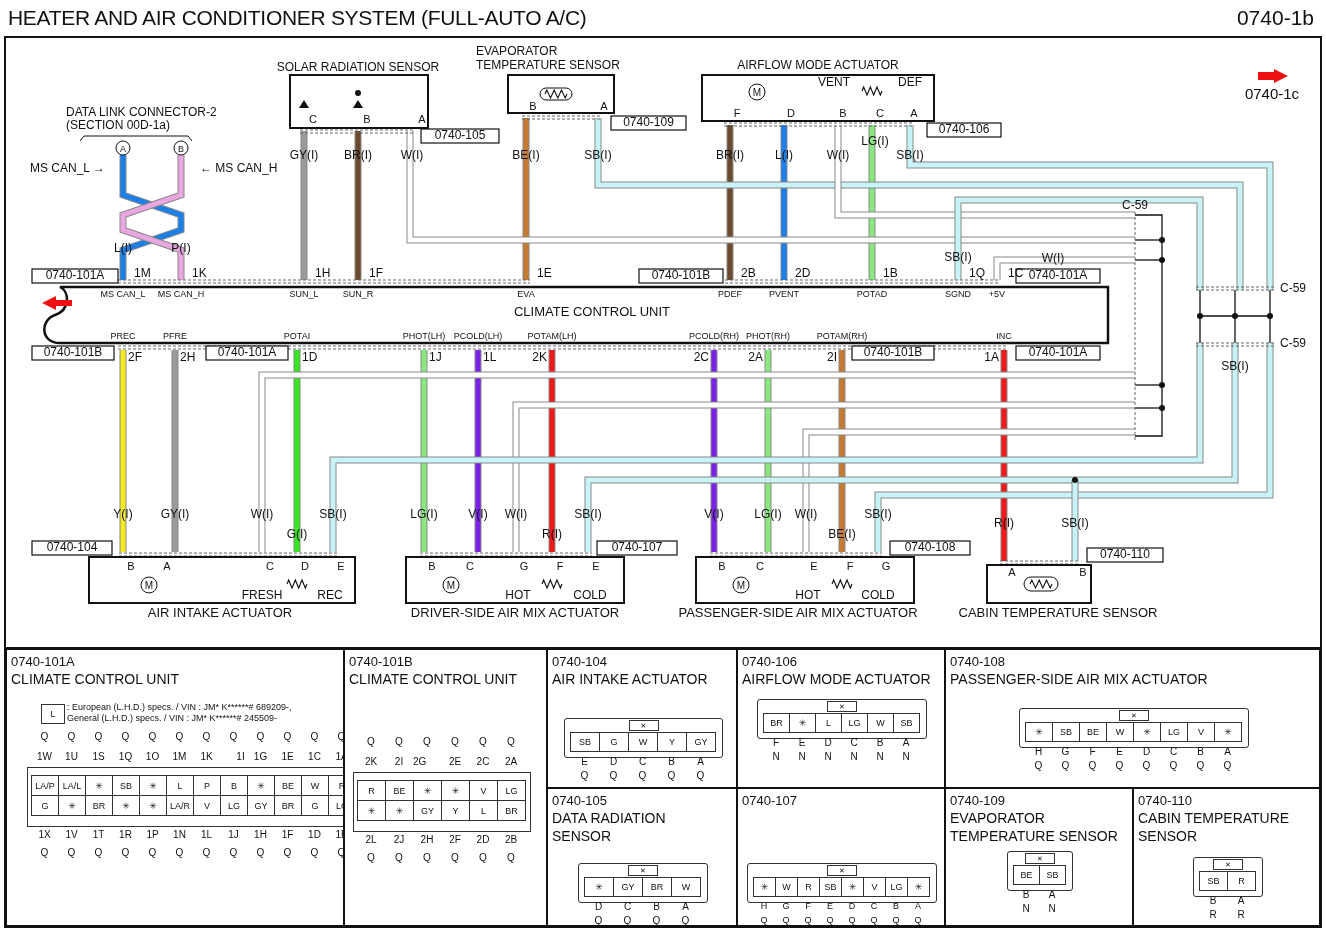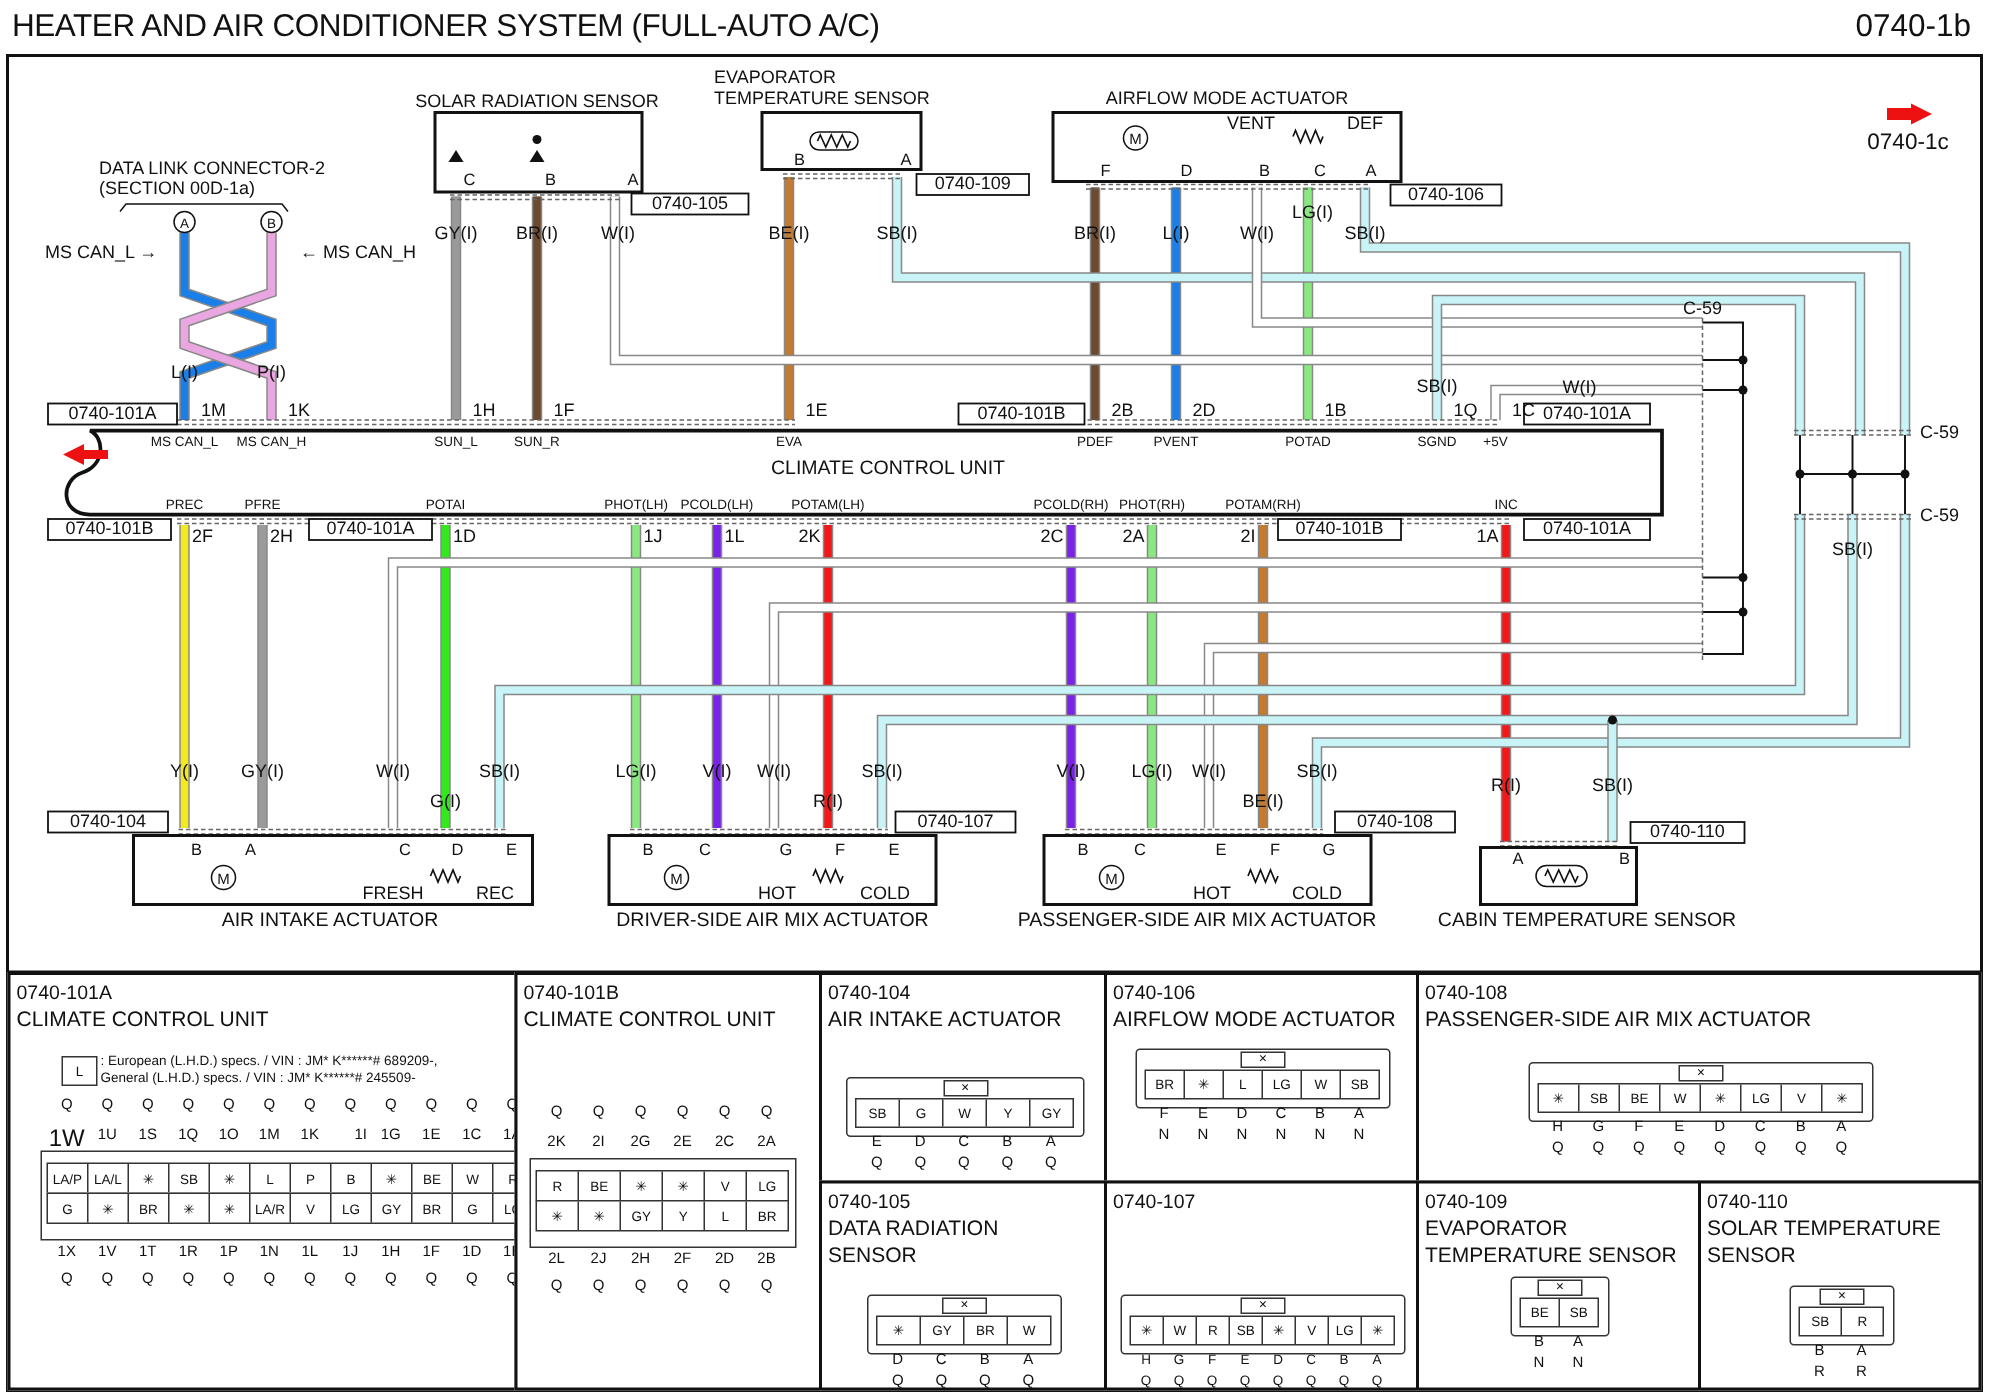--- a/index.html
+++ b/index.html
@@ -360,21 +360,21 @@
       <div style="position: absolute; left: 78px; top: 81px; width: 27px; text-align: center; font-size: 10px;">Q</div>
       <div style="position: absolute; left: 105px; top: 81px; width: 27px; text-align: center; font-size: 10px;">Q</div>
       <div style="position: absolute; left: 132px; top: 81px; width: 27px; text-align: center; font-size: 10px;">Q</div>
       <div style="position: absolute; left: 159px; top: 81px; width: 27px; text-align: center; font-size: 10px;">Q</div>
       <div style="position: absolute; left: 186px; top: 81px; width: 27px; text-align: center; font-size: 10px;">Q</div>
       <div style="position: absolute; left: 213px; top: 81px; width: 27px; text-align: center; font-size: 10px;">Q</div>
       <div style="position: absolute; left: 240px; top: 81px; width: 27px; text-align: center; font-size: 10px;">Q</div>
       <div style="position: absolute; left: 267px; top: 81px; width: 27px; text-align: center; font-size: 10px;">Q</div>
       <div style="position: absolute; left: 294px; top: 81px; width: 27px; text-align: center; font-size: 10px;">Q</div>
       <div style="position: absolute; left: 321px; top: 81px; width: 27px; text-align: center; font-size: 10px;">Q</div>
-      <div style="position: absolute; left: 24px; top: 101px; width: 27px; text-align: center; font-size: 16px;">1W</div>
+      <div style="position: absolute; left: 24px; top: 101px; width: 27px; text-align: center; font-size: 10px;">1W</div>
       <div style="position: absolute; left: 51px; top: 101px; width: 27px; text-align: center; font-size: 10px;">1U</div>
       <div style="position: absolute; left: 78px; top: 101px; width: 27px; text-align: center; font-size: 10px;">1S</div>
       <div style="position: absolute; left: 105px; top: 101px; width: 27px; text-align: center; font-size: 10px;">1Q</div>
       <div style="position: absolute; left: 132px; top: 101px; width: 27px; text-align: center; font-size: 10px;">1O</div>
       <div style="position: absolute; left: 159px; top: 101px; width: 27px; text-align: center; font-size: 10px;">1M</div>
       <div style="position: absolute; left: 186px; top: 101px; width: 27px; text-align: center; font-size: 10px;">1K</div>
       <div style="position: absolute; left: 220px; top: 101px; width: 27px; text-align: center; font-size: 10px;">1I</div>
       <div style="position: absolute; left: 240px; top: 101px; width: 27px; text-align: center; font-size: 10px;">1G</div>
       <div style="position: absolute; left: 267px; top: 101px; width: 27px; text-align: center; font-size: 10px;">1E</div>
       <div style="position: absolute; left: 294px; top: 101px; width: 27px; text-align: center; font-size: 10px;">1C</div>
@@ -439,21 +439,21 @@
         <div>CLIMATE CONTROL UNIT</div>
       </div>
       <div style="position: absolute; left: 12px; top: 86px; width: 28px; text-align: center; font-size: 10px;">Q</div>
       <div style="position: absolute; left: 40px; top: 86px; width: 28px; text-align: center; font-size: 10px;">Q</div>
       <div style="position: absolute; left: 68px; top: 86px; width: 28px; text-align: center; font-size: 10px;">Q</div>
       <div style="position: absolute; left: 96px; top: 86px; width: 28px; text-align: center; font-size: 10px;">Q</div>
       <div style="position: absolute; left: 124px; top: 86px; width: 28px; text-align: center; font-size: 10px;">Q</div>
       <div style="position: absolute; left: 152px; top: 86px; width: 28px; text-align: center; font-size: 10px;">Q</div>
       <div style="position: absolute; left: 12px; top: 106px; width: 28px; text-align: center; font-size: 10px;">2K</div>
       <div style="position: absolute; left: 40px; top: 106px; width: 28px; text-align: center; font-size: 10px;">2I</div>
-      <div style="position: absolute; left: 68px; top: 106px; width: 28px; text-align: center; font-size: 10px;">2G</div>
+      <div style="position: absolute; left: 68px; top: 106px; width: 28px; font-size: 10px;">2G</div>
       <div style="position: absolute; left: 96px; top: 106px; width: 28px; text-align: center; font-size: 10px;">2E</div>
       <div style="position: absolute; left: 124px; top: 106px; width: 28px; text-align: center; font-size: 10px;">2C</div>
       <div style="position: absolute; left: 152px; top: 106px; width: 28px; text-align: center; font-size: 10px;">2A</div>
       <div style="position: absolute; left: 8px; top: 122px; width: 176px; height: 58px; border: 1px solid rgb(51, 51, 51);"></div>
       <div style="position: absolute; left: 12px; top: 130px; display: flex; border: 1px solid rgb(51, 51, 51); background: rgb(255, 255, 255);">
         <div style="width: 27px; height: 19px; border-right: 1px solid rgb(51, 51, 51); font-size: 9px; display: flex; align-items: center; justify-content: center;">R</div>
         <div style="width: 27px; height: 19px; border-right: 1px solid rgb(51, 51, 51); font-size: 9px; display: flex; align-items: center; justify-content: center;">BE</div>
         <div style="width: 27px; height: 19px; border-right: 1px solid rgb(51, 51, 51); font-size: 9px; display: flex; align-items: center; justify-content: center;">✳</div>
         <div style="width: 27px; height: 19px; border-right: 1px solid rgb(51, 51, 51); font-size: 9px; display: flex; align-items: center; justify-content: center;">✳</div>
         <div style="width: 27px; height: 19px; border-right: 1px solid rgb(51, 51, 51); font-size: 9px; display: flex; align-items: center; justify-content: center;">V</div>
@@ -634,21 +634,21 @@
         <div style="width: 25px; height: 18px; border-right: none; font-size: 9px; display: flex; align-items: center; justify-content: center;">SB</div>
       </div>
       <div style="position: absolute; left: 67px; top: 100px; width: 26px; text-align: center; font-size: 10px;">B</div>
       <div style="position: absolute; left: 93px; top: 100px; width: 26px; text-align: center; font-size: 10px;">A</div>
       <div style="position: absolute; left: 67px; top: 114px; width: 26px; text-align: center; font-size: 10px;">N</div>
       <div style="position: absolute; left: 93px; top: 114px; width: 26px; text-align: center; font-size: 10px;">N</div>
     </div>
     <div class="connpanel" style="left: 1132px; top: 787px; width: 189px; height: 140px;">
       <div class="cp-id">0740-110</div>
       <div class="cp-name">
-        <div>SOLAR TEMPERATURE</div>
+        <div>CABIN TEMPERATURE</div>
         <div>SENSOR</div>
       </div>
       <div style="position: absolute; left: 59px; top: 68px; width: 68px; height: 38px; border: 1px solid rgb(51, 51, 51); border-radius: 3px;"></div>
       <div style="position: absolute; left: 79px; top: 70px; width: 28px; height: 9px; border: 1px solid rgb(51, 51, 51); font-size: 7px; text-align: center; line-height: 9px;">✕</div>
       <div style="position: absolute; left: 65px; top: 82px; display: flex; border: 1px solid rgb(51, 51, 51); background: rgb(255, 255, 255);">
         <div style="width: 27px; height: 18px; border-right: 1px solid rgb(51, 51, 51); font-size: 9px; display: flex; align-items: center; justify-content: center;">SB</div>
         <div style="width: 27px; height: 18px; border-right: none; font-size: 9px; display: flex; align-items: center; justify-content: center;">R</div>
       </div>
       <div style="position: absolute; left: 65px; top: 106px; width: 28px; text-align: center; font-size: 10px;">B</div>
       <div style="position: absolute; left: 93px; top: 106px; width: 28px; text-align: center; font-size: 10px;">A</div>

